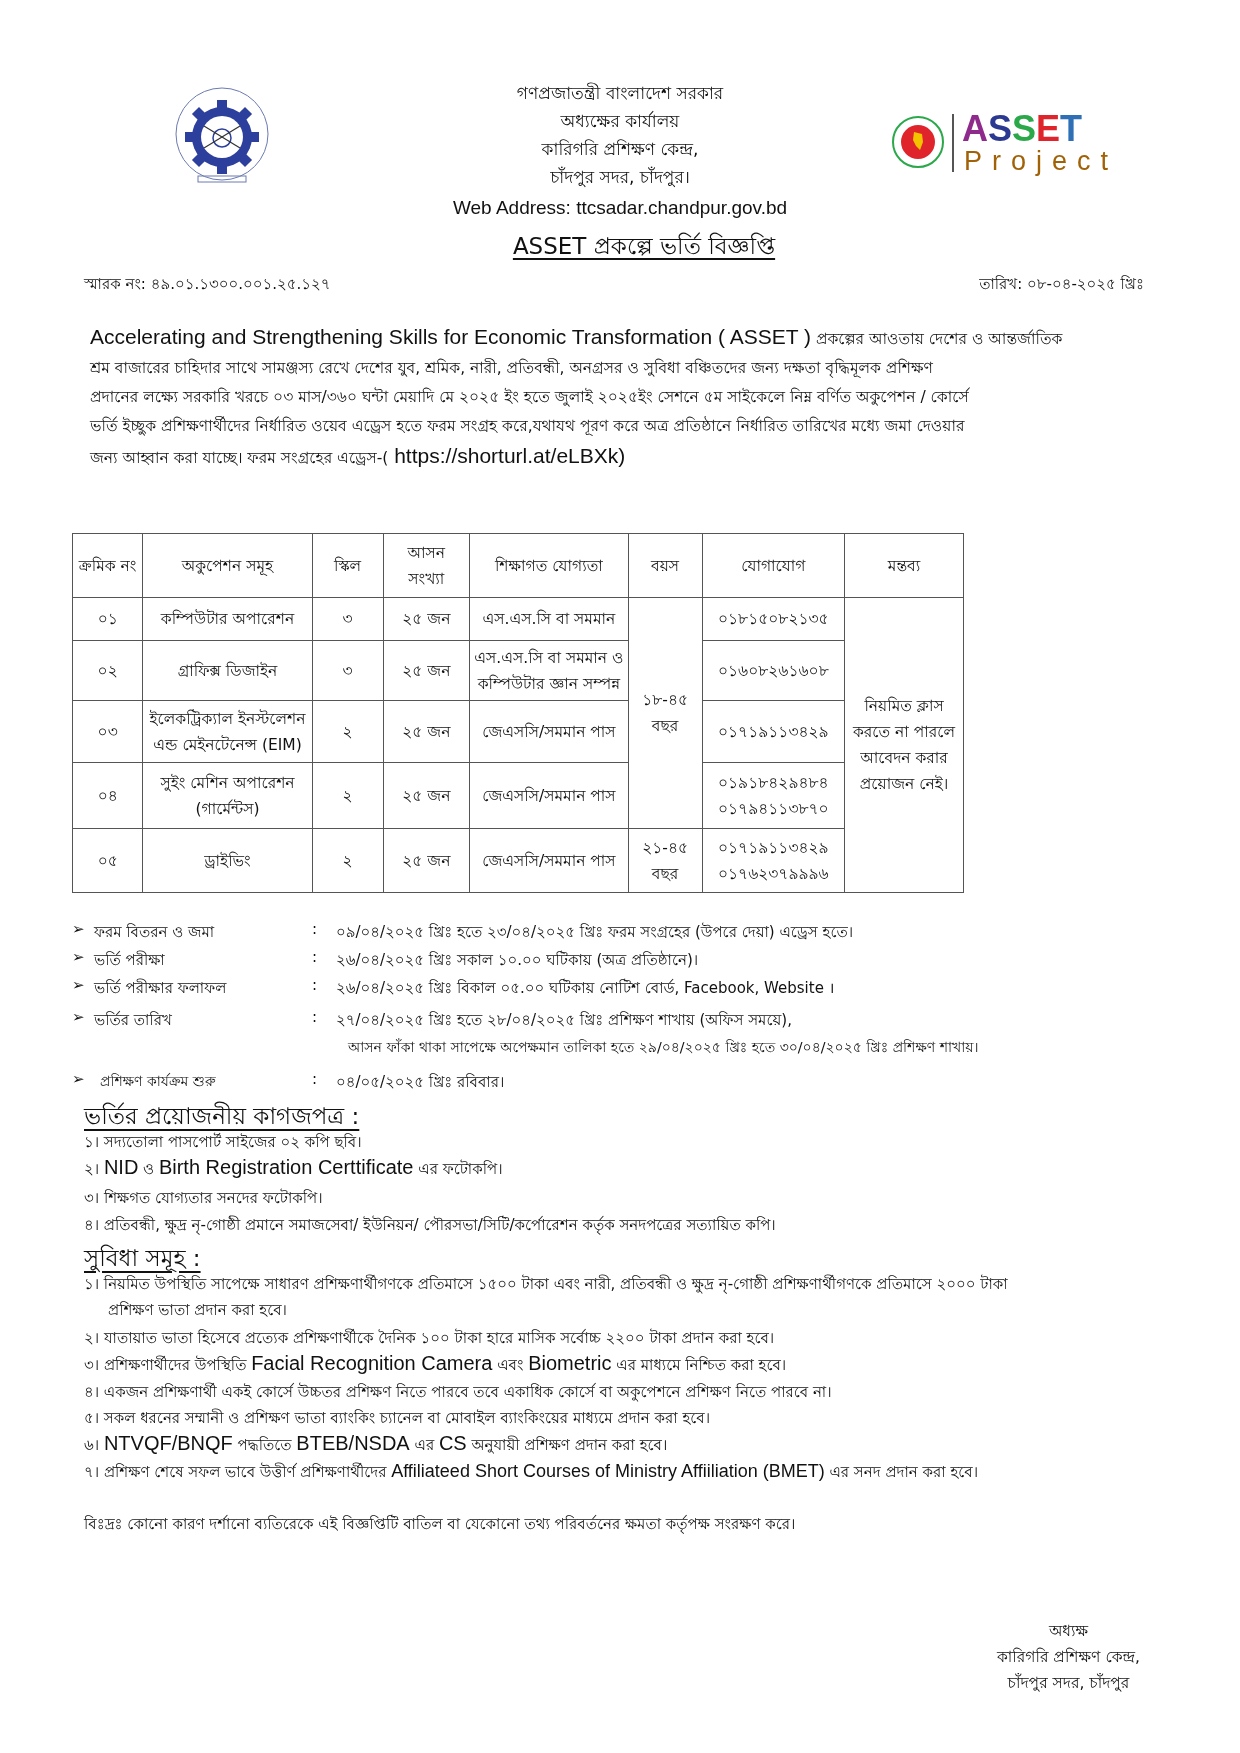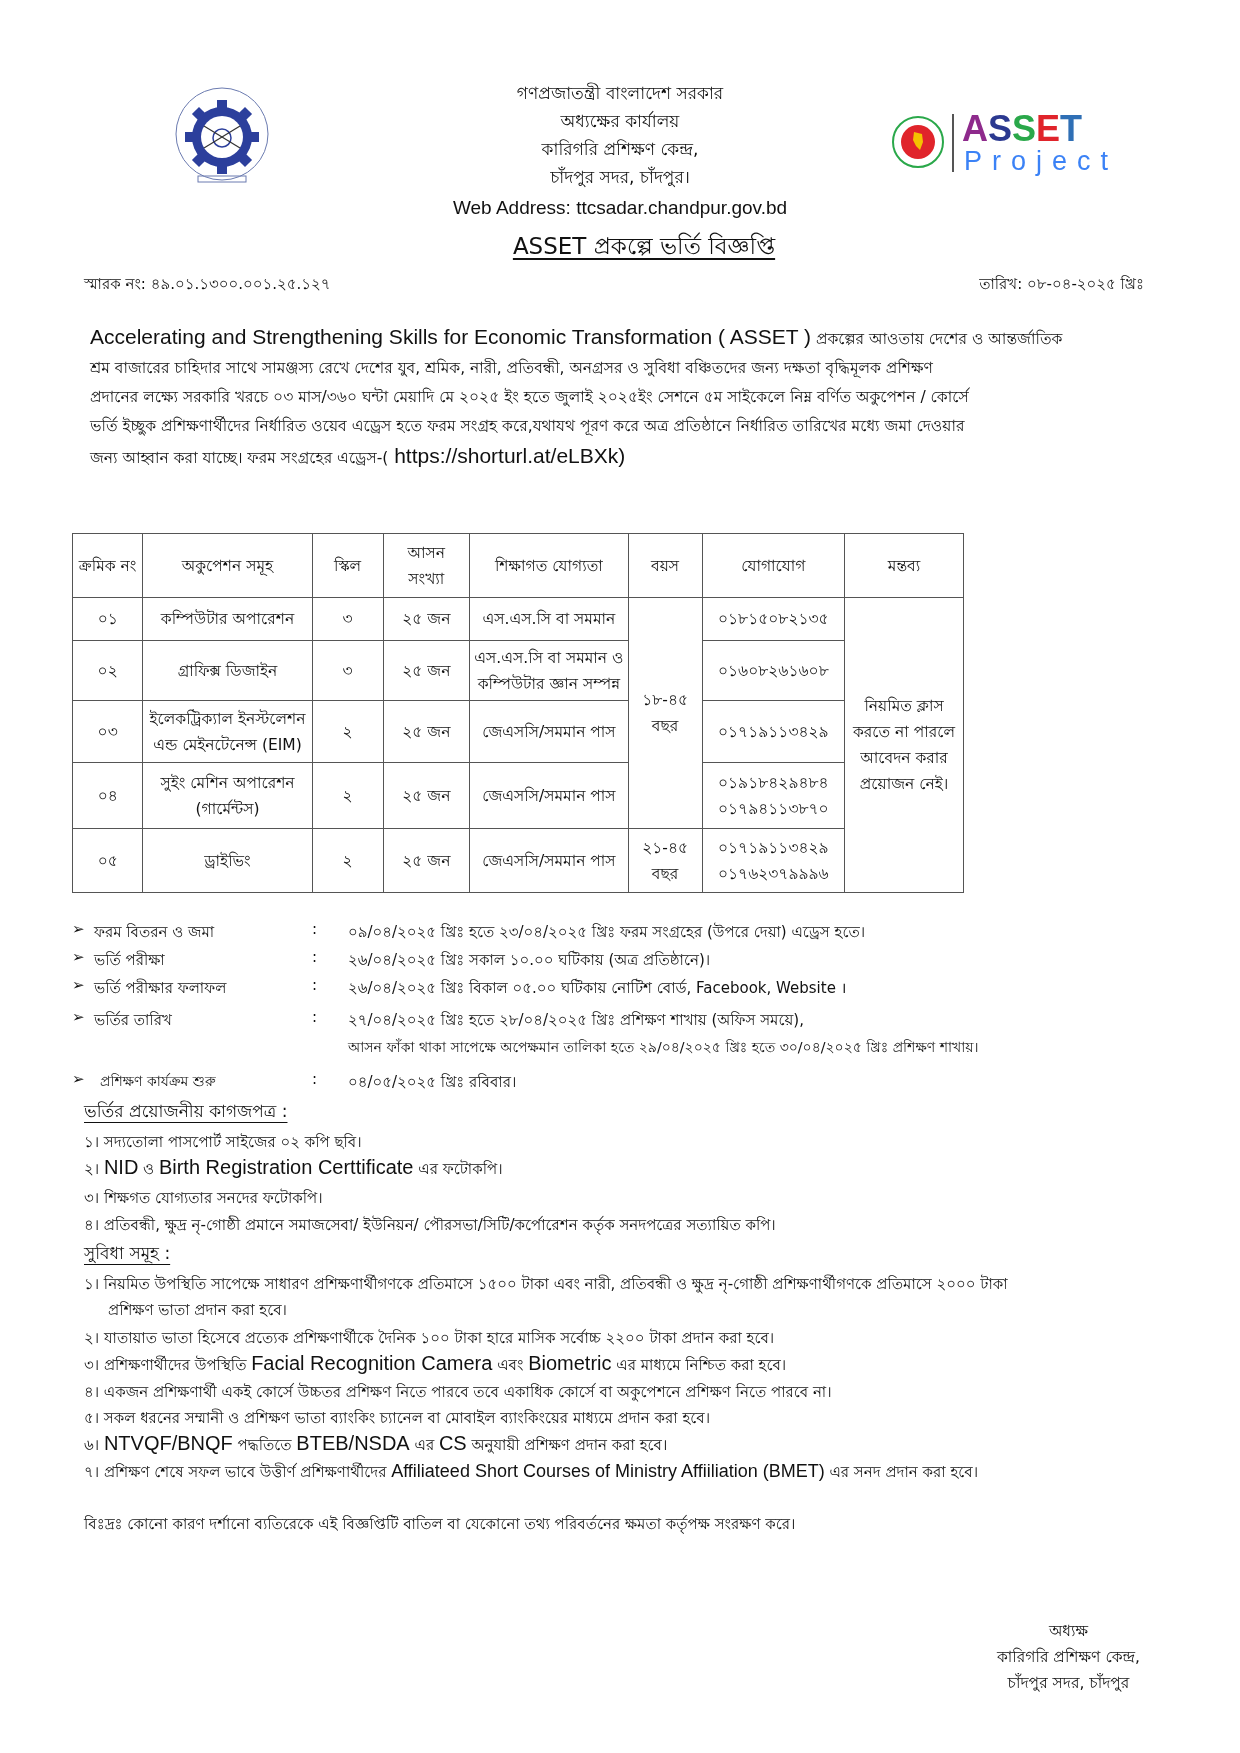--- a/index.html
+++ b/index.html
@@ -13,22 +13,22 @@
   .memo { font-size: 15px; }
   .para { position: absolute; left: 90px; width: 1085px; font-size: 15.5px; line-height: 29px; }
   .para .en { font-family: "Liberation Sans", sans-serif; font-size: 21px; }
   table.main { position: absolute; left: 72px; top: 533px; width: 892px; border-collapse: collapse; font-size: 15.5px; }
   table.main td, table.main th { border: 1.5px solid #555; text-align: center; vertical-align: middle; font-weight: normal; padding: 2px 4px; line-height: 26px; }
   .sched { position: absolute; left: 72px; font-size: 15px; }
   .sched .row { position: absolute; left: 0; white-space: nowrap; }
   .sched .arrow { position: absolute; left: 0; width: 14px; }
   .sched .lbl { position: absolute; left: 22px; }
   .sched .colon { position: absolute; left: 240px; }
-  .sched .val { position: absolute; left: 276px; }
-  .sec { position: absolute; left: 84px; font-size: 17px; text-decoration: underline; text-underline-offset: 5px; }
+  .sched .val { position: absolute; left: 264px; }
+  .sec { position: absolute; left: 84px; font-size: 23px; text-decoration: underline; text-underline-offset: 5px; }
   .li { position: absolute; left: 84px; font-size: 15px; white-space: nowrap; }
   .li .en { font-family: "Liberation Sans", sans-serif; font-size: 20px; }
   .sig { position: absolute; right: 100px; text-align: center; font-size: 15.5px; line-height: 26px; }
   .logo-right .letters span { font-family: "Liberation Sans", sans-serif; font-weight: bold; font-size: 36px; }
 </style>
 </head>
 <body>
 
 <div class="abs" style="left:172px;top:82px;width:100px;height:108px;">
   <svg width="100" height="108" viewBox="0 0 100 108">
@@ -55,21 +55,21 @@
 <div class="abs logo-right" style="left:892px;top:108px;width:250px;height:70px;">
   <svg class="abs" style="left:0;top:8px;" width="52" height="52" viewBox="0 0 52 52">
     <circle cx="26" cy="26" r="25" fill="#ffffff" stroke="#2aa84a" stroke-width="2"></circle>
     <circle cx="26" cy="26" r="17" fill="#e0242b"></circle>
     <path d="M22 16 L30 18 L31 26 L28 34 L24 30 L21 24 Z" fill="#f4c300"></path>
   </svg>
   <div class="abs" style="left:60px;top:6px;width:1.5px;height:58px;background:#555;"></div>
   <div class="abs letters" style="left:70px;top:0px;white-space:nowrap;">
     <span id="asset-l0" style="color: rgb(142, 42, 140);">A</span><span id="asset-l1" style="color: rgb(43, 57, 144);">S</span><span id="asset-l2" style="color: rgb(42, 168, 74);">S</span><span id="asset-l3" style="color: rgb(224, 36, 43);">E</span><span id="asset-l4" style="color: rgb(47, 111, 181);">T</span>
   </div>
-  <div class="abs" style="left:72px;top:38px;font-family:'Liberation Sans',sans-serif;font-size:27px;letter-spacing:10px;color:#3b82f6;">Project</div>
+  <div class="abs" style="left:72px;top:38px;font-family:'Liberation Sans',sans-serif;font-size:27px;letter-spacing:10px;color:#a16207;">Project</div>
 </div>
 
 <div class="center-head hl" style="top:78px;">গণপ্রজাতন্ত্রী বাংলাদেশ সরকার</div>
 <div class="center-head hl" style="top:106px;">অধ্যক্ষের কার্যালয়</div>
 <div class="center-head hl" style="top:134px;">কারিগরি প্রশিক্ষণ কেন্দ্র,</div>
 <div class="center-head hl" style="top:162px;">চাঁদপুর সদর, চাঁদপুর।</div>
 <div class="center-head web" style="top:194px;">Web Address: ttcsadar.chandpur.gov.bd</div>
 <div class="center-head title" style="top:228px;margin-left:24px;">ASSET প্রকল্পে ভর্তি বিজ্ঞপ্তি</div>
 
 <div class="abs memo" style="left:84px;top:272px;">স্মারক নং: ৪৯.০১.১৩০০.০০১.২৫.১২৭</div>

